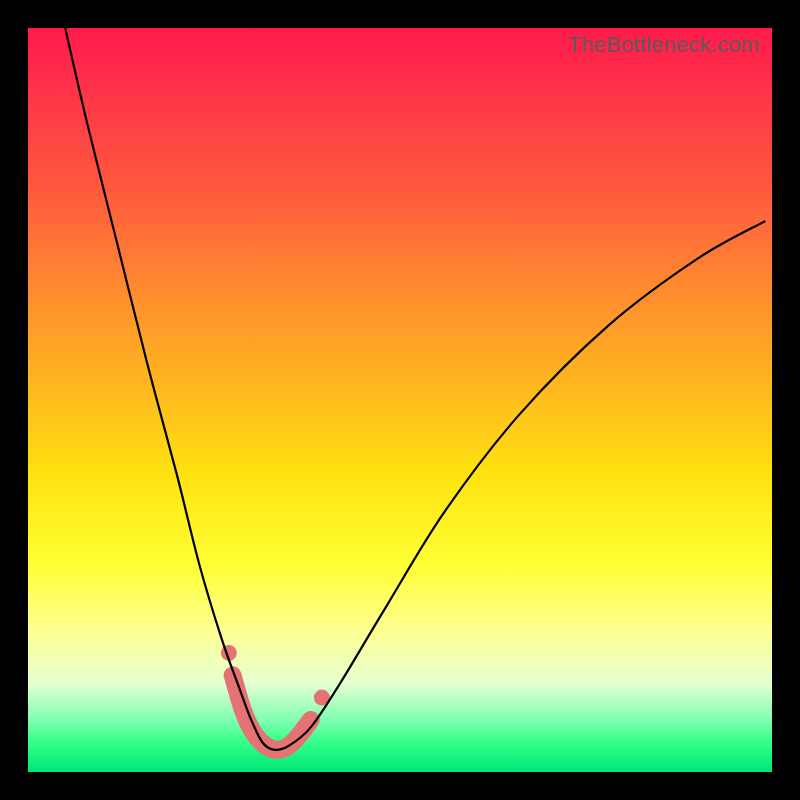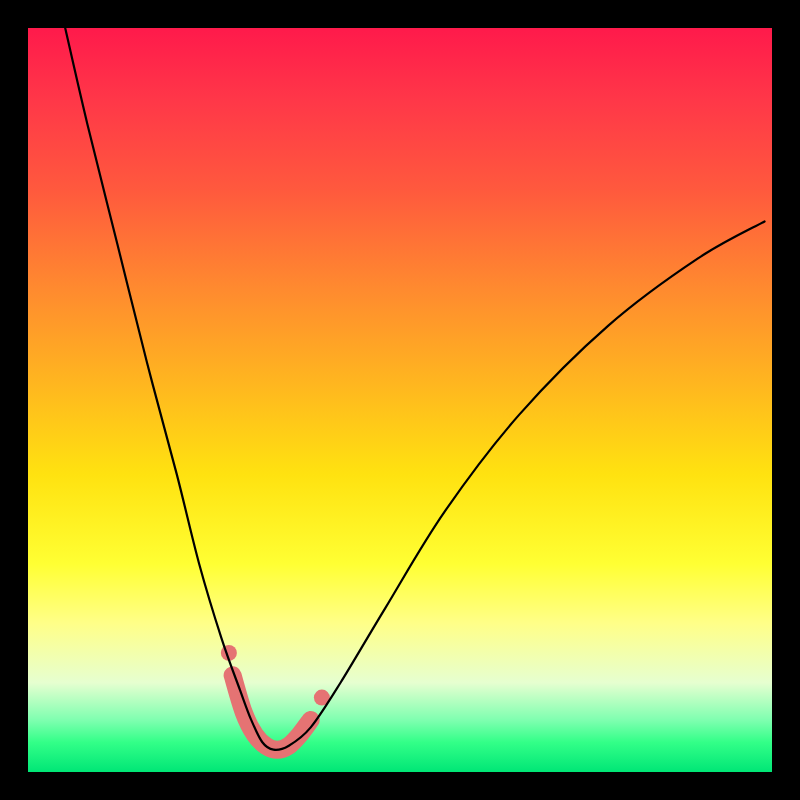--- a/index.html
+++ b/index.html
@@ -73,20 +73,21 @@
   .dot {
     fill: #e57373;
   }
 </style>
 </head>
 <body>
 
 <div class="frame">
   <div class="plot">
 
+    <div class="watermark">TheBottleneck.com</div>
 
     <svg class="curve" viewBox="0 0 744 744">
       <path id="trough-path" class="trough" d="M 204.60000000000002 647.28 C 206.46 653.48, 212.04 674.5600000000001, 215.76 684.48 C 219.48 694.4, 223.2 701.2199999999999, 226.92 706.8 C 230.64 712.38, 234.36 715.48, 238.08 717.96 C 241.8 720.44, 245.52 721.68, 249.24 721.68 C 252.96 721.68, 256.67999999999995 720.44, 260.4 717.96 C 264.12 715.48, 267.84 711.14, 271.56 706.8 C 275.28000000000003 702.4599999999999, 280.86 694.4, 282.72 691.92"></path>
       <circle id="dot-left" class="dot" r="8" cx="200.88000000000002" cy="624.96"></circle>
       <circle id="dot-right" class="dot" r="8" cx="293.88" cy="669.6"></circle>
       <path id="main-curve" class="line" d="M 37.2 0 C 40.92 16.120000000000005, 50.84 60.760000000000026, 59.52 96.72000000000003 C 68.2 132.68000000000004, 79.36 176.08, 89.28 215.76 C 99.2 255.43999999999997, 109.12 296.35999999999996, 119.04 334.79999999999995 C 128.96 373.23999999999995, 140.12 412.91999999999996, 148.8 446.4 C 157.48000000000002 479.88, 163.68 508.3999999999999, 171.12 535.68 C 178.56 562.9599999999999, 186.62 589, 193.44 610.08 C 200.26 631.1600000000001, 207.07999999999998 648.52, 212.04 662.16 C 217 675.8, 219.48 683.24, 223.2 691.92 C 226.92 700.5999999999999, 230.64000000000001 709.28, 234.36 714.24 C 238.08 719.2, 241.18 721.06, 245.52 721.68 C 249.86 722.3, 254.2 721.6800000000001, 260.4 717.96 C 266.59999999999997 714.24, 274.04 709.9, 282.72 699.36 C 291.40000000000003 688.82, 300.08 674.5600000000001, 312.47999999999996 654.72 C 324.87999999999994 634.88, 339.76 608.8399999999999, 357.12 580.3199999999999 C 374.48 551.8, 394.32000000000005 515.84, 416.64000000000004 483.6 C 438.96000000000004 451.36, 463.76 417.88, 491.04 386.88 C 518.32 355.88, 550.5600000000001 323.64000000000004, 580.32 297.6 C 610.08 271.56, 643.5600000000001 247.99999999999997, 669.6 230.64 C 695.64 213.28, 725.4 199.64000000000004, 736.56 193.44000000000005"></path>
     </svg>
 
   </div>
 </div>

